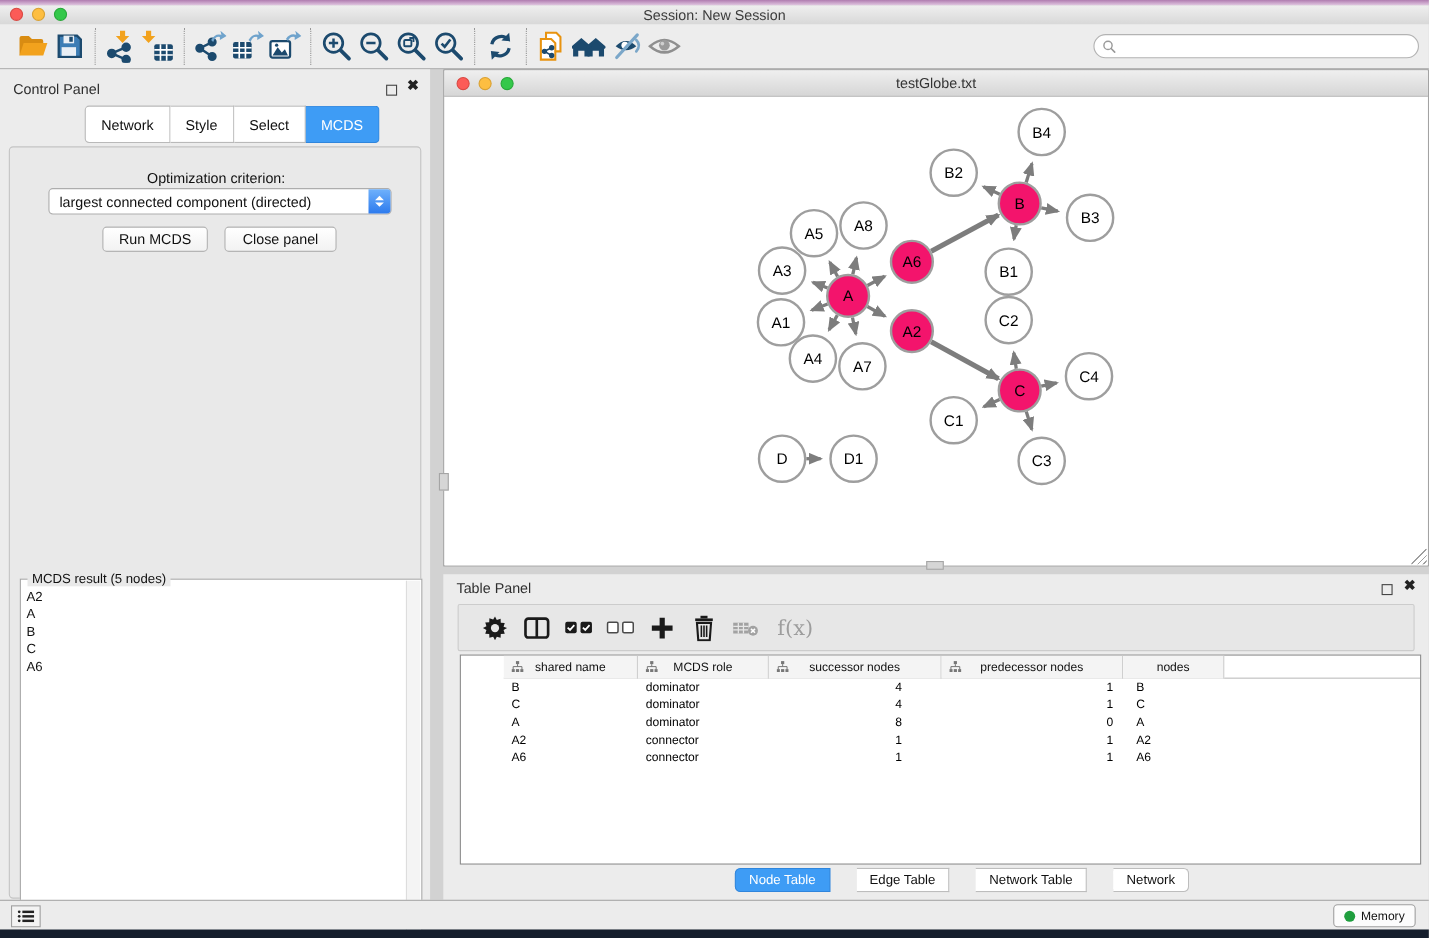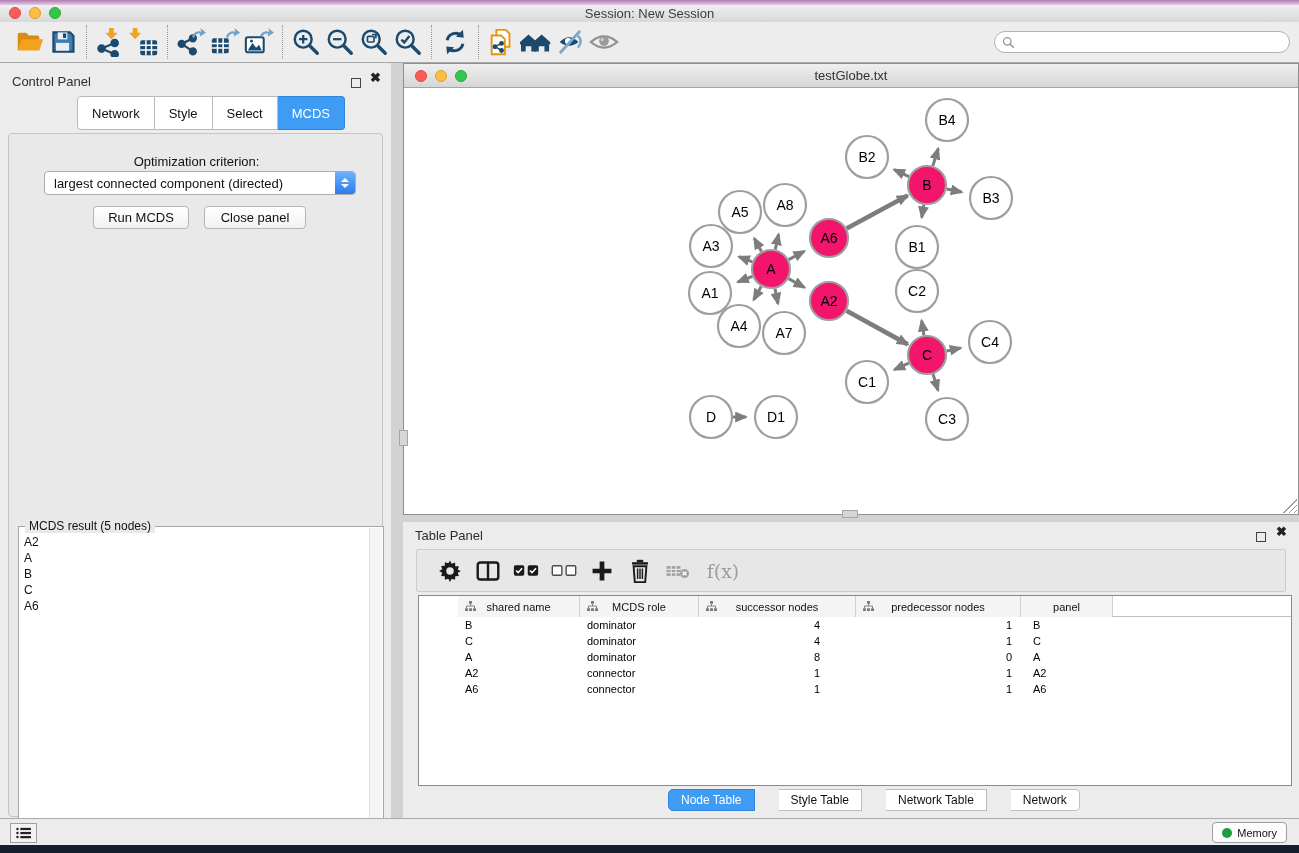--- a/index.html
+++ b/index.html
@@ -537,21 +537,21 @@
           <span class="hicon"><svg width="11" height="10" viewBox="0 0 12 11">
               <rect x="4.4" y="0" width="3.2" height="3" fill="#777"></rect>
               <path d="M6 3 V5.5 M1.6 8 V5.5 H10.4 V8" stroke="#777" stroke-width="1" fill="none"></path>
               <rect x="0" y="8" width="3.2" height="3" fill="#777"></rect>
               <rect x="4.4" y="8" width="3.2" height="3" fill="#777"></rect>
               <rect x="8.8" y="8" width="3.2" height="3" fill="#777"></rect>
             </svg></span>
           <span>predecessor nodes</span>
         </div>
         <div class="hcell" style="width: 92px;">
-          <span>panel</span>
+          <span>nodes</span>
         </div>
       </div>
     <div id="nt-rows">
         <div class="trow">
           <span class="tcell" style="width: 122px; text-align: left; padding-left: 7px; padding-right: 0px;">B</span>
           <span class="tcell" style="width: 119px; text-align: left; padding-left: 7px; padding-right: 0px;">dominator</span>
           <span class="tcell" style="width: 157px; text-align: right; padding-left: 0px; padding-right: 36px;">4</span>
           <span class="tcell" style="width: 165px; text-align: right; padding-left: 0px; padding-right: 9px;">1</span>
           <span class="tcell" style="width: 92px; text-align: left; padding-left: 12px; padding-right: 0px;">B</span>
         </div>
@@ -581,21 +581,21 @@
           <span class="tcell" style="width: 119px; text-align: left; padding-left: 7px; padding-right: 0px;">connector</span>
           <span class="tcell" style="width: 157px; text-align: right; padding-left: 0px; padding-right: 36px;">1</span>
           <span class="tcell" style="width: 165px; text-align: right; padding-left: 0px; padding-right: 9px;">1</span>
           <span class="tcell" style="width: 92px; text-align: left; padding-left: 12px; padding-right: 0px;">A6</span>
         </div>
       </div>
   </div>
 
   <div id="bottom-tabs" class="abs">
       <div class="btab active">Node Table</div>
-      <div class="btab">Style Table</div>
+      <div class="btab">Edge Table</div>
       <div class="btab">Network Table</div>
       <div class="btab">Network</div>
     </div>
 </div>
 
 <div id="status-bar" class="abs">
   <div id="list-btn">
     <svg width="18" height="16" viewBox="0 0 22 18">
       <circle cx="3" cy="4" r="1.5" fill="#222"></circle>
         <circle cx="3" cy="9" r="1.5" fill="#222"></circle>

